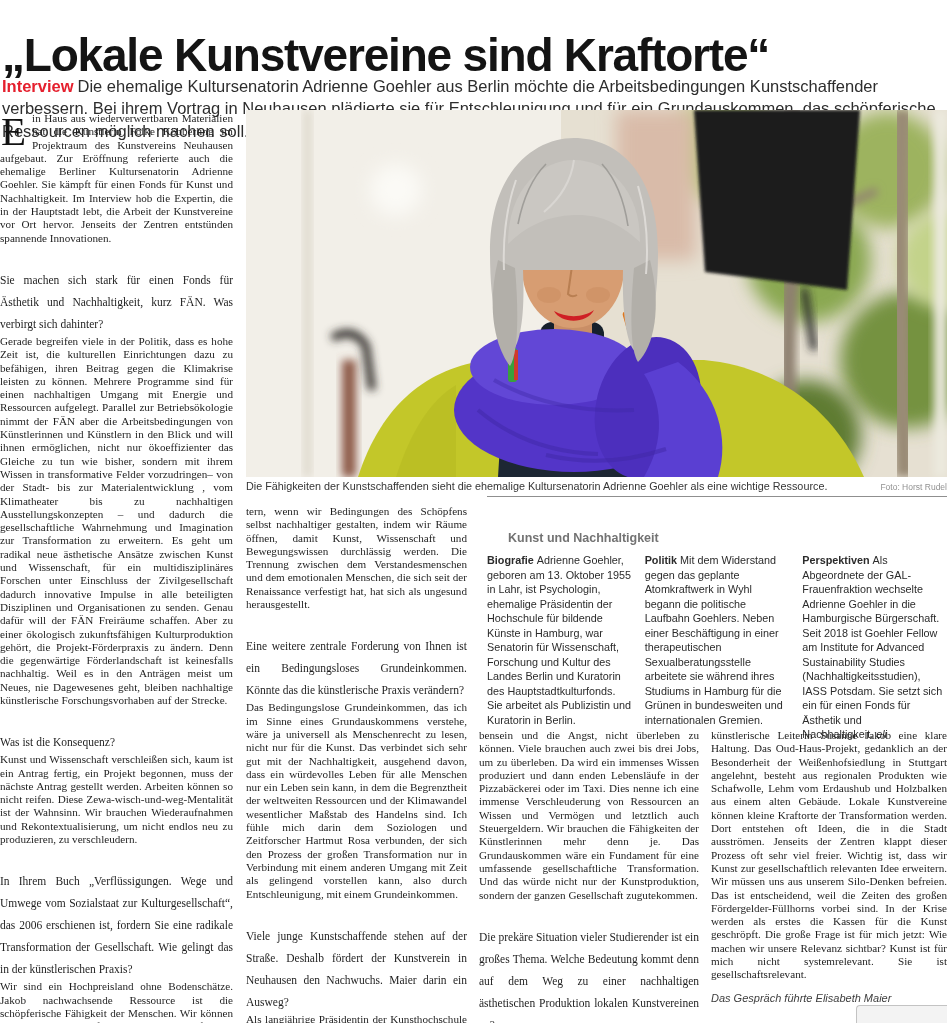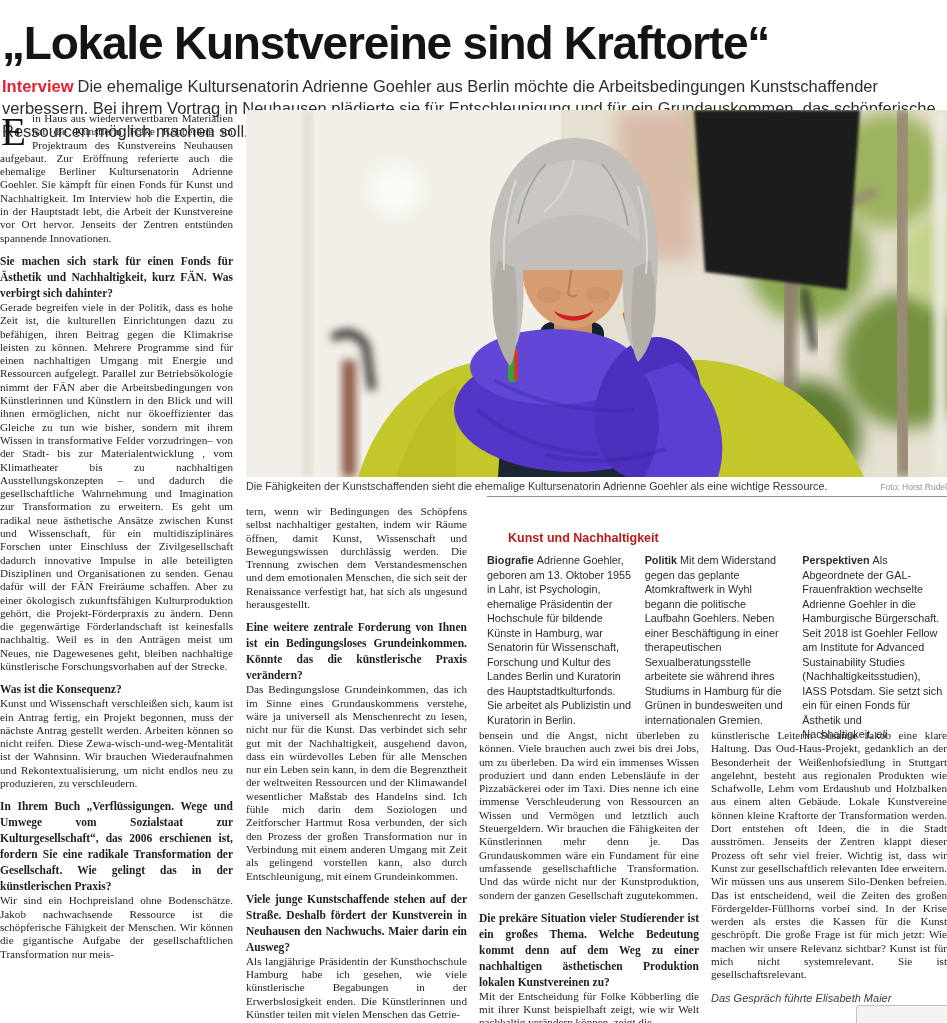--- a/index.html
+++ b/index.html
@@ -1,39 +1,39 @@
 <!DOCTYPE html>
 <html><head>
 <meta charset="utf-8">
 <style>
   html,body { margin:0; padding:0; background:#ffffff; }
   body {
     width:947px; height:1023px; position:relative; overflow:hidden;
     font-family:"Liberation Sans", sans-serif; color:#1f1f1f;
   }
   .headline {
-    position:absolute; left:2px; top:4px; width:940px;
+    position:absolute; left:2px; top:16px; width:940px;
     font-size:46px; font-weight:700; letter-spacing:-1.2px; line-height:52px;
     color:#141414; font-family:"Liberation Sans", sans-serif;margin-top:13px;
   }
   .standfirst {
     position:absolute; left:2px; top:58px; width:938px;
     font-size:16.5px; line-height:22.5px; color:#2d2d2d;
   }
   .standfirst .tag { font-weight:700; margin-right:4px; }
 
   
   .col {
     position:absolute; overflow:hidden;
     font-family:"Liberation Serif", serif;
     font-size:11.15px; line-height:13.3px; text-align:justify;
     color:#1e1e1e;
   }
   .col p { margin:0; }
-  .para.question { font-weight:700; margin-top:8px; font-size:11.5px; line-height:16px; }
+  .para.question { font-weight:400; margin-top:24px; font-size:11.5px; line-height:22px; }
   .para.byline {
     font-family:"Liberation Sans", sans-serif; font-style:italic;
     font-size:11px; color:#3d3d3d; margin-top:10px; text-align:left; font-weight:400;
   }
   #col1 { left:0;    top:112px; width:233px; height:911px; }
   #col2 { left:246px; top:505px; width:221px; height:518px; }
   #col3 { left:479px; top:729px; width:220px; height:294px; }
   #col4 { left:711px; top:729px; width:236px; height:294px; }
   .dropcap {
     float:left; font-size:41px; line-height:34px; padding:2px 6px 0 1px;
@@ -167,21 +167,21 @@
   </svg>
 </div>
 
 <div class="caption-row">
   <span class="caption">Die Fähigkeiten der Kunstschaffenden sieht die ehemalige Kultursenatorin Adrienne Goehler als eine wichtige Ressource.</span>
   <span class="credit">Foto: Horst Rudel</span>
 </div>
 
 <div class="infobox">
   <div class="infobox-rule"></div>
-  <div class="infobox-title red" style="color: #b91c1c; padding-left: 21px;">Kunst und Nachhaltigkeit</div>
+  <div class="infobox-title red" style="color: #737373; padding-left: 21px;">Kunst und Nachhaltigkeit</div>
   <div class="infobox-cols">
       <div class="infobox-entry"><span class="label">Biografie </span>Adrienne Goehler, geboren am 13. Oktober 1955 in Lahr, ist Psychologin, ehemalige Präsidentin der Hochschule für bildende Künste in Hamburg, war Senatorin für Wissenschaft, Forschung und Kultur des Landes Berlin und Kuratorin des Hauptstadtkulturfonds. Sie arbeitet als Publizistin und Kuratorin in Berlin.</div>
       <div class="infobox-entry"><span class="label">Politik </span>Mit dem Widerstand gegen das geplante Atomkraftwerk in Wyhl begann die politische Laufbahn Goehlers. Neben einer Beschäftigung in einer therapeutischen Sexualberatungsstelle arbeitete sie während ihres Studiums in Hamburg für die Grünen in bundesweiten und internationalen Gremien.</div>
       <div class="infobox-entry"><span class="label">Perspektiven </span>Als Abgeordnete der GAL-Frauenfraktion wechselte Adrienne Goehler in die Hamburgische Bürgerschaft. Seit 2018 ist Goehler Fellow am Institute for Advanced Sustainability Studies (Nachhaltigkeitsstudien), IASS Potsdam. Sie setzt sich ein für einen Fonds für Ästhetik und Nachhaltigkeit.<span class="sig">&nbsp;eli</span></div>
     </div>
 </div>
 
 <div class="col" id="col2">
     <p class="para answer">tern, wenn wir Bedingungen des Schöpfens selbst nachhaltiger gestalten, indem wir Räume öffnen, damit Kunst, Wissenschaft und Bewegungswissen durchlässig werden. Die Trennung zwischen dem Verstandesmenschen und dem emotionalen Menschen, die sich seit der Renaissance verfestigt hat, hat sich als ungesund herausgestellt.</p>
     <p class="para question">Eine weitere zentrale Forderung von Ihnen ist ein Bedingungsloses Grundeinkommen. Könnte das die künstlerische Praxis verändern?</p>

